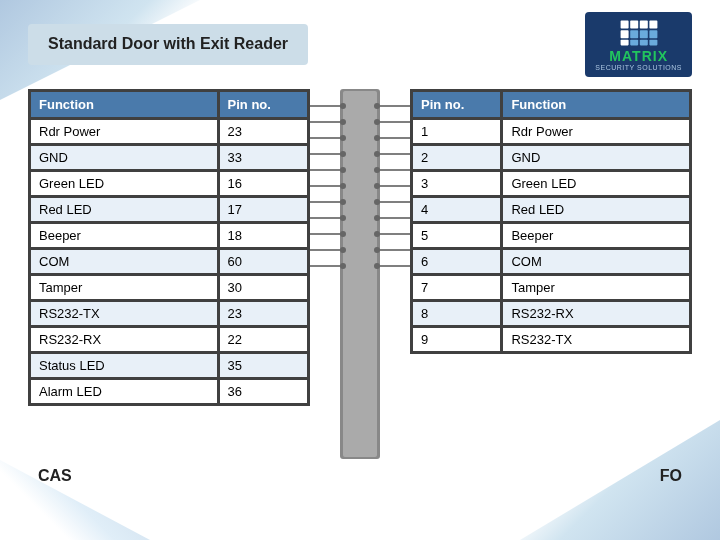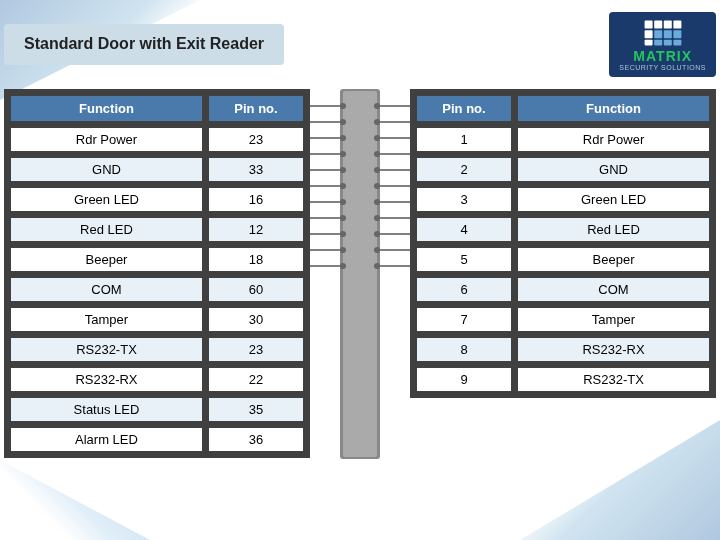--- a/index.html
+++ b/index.html
@@ -37,21 +37,21 @@
       background: linear-gradient(225deg, #c8d8e8 0%, #e0eef8 50%, transparent 70%);
       clip-path: polygon(0 0, 0 100%, 100% 100%);
       z-index: 0;
     }
 
     .page-container {
       position: relative;
       z-index: 1;
       width: 720px;
       height: 540px;
-      padding: 12px 4px;
+      padding: 12px 28px;
     }
 
     
     .header {
       display: flex;
       align-items: center;
       justify-content: space-between;
       margin-bottom: 12px;
     }
 
@@ -107,24 +107,23 @@
       width: 100px;
       position: relative;
     }
 
     table {
       border-collapse: collapse;
       flex: 1;
     }
 
     table td, table th {
-      border: 7px solid #404040;
+      border: 3px solid #404040;
       padding: 4px 8px;
       white-space: nowrap;
-      text-align: center;
     }
 
     
     .left-table {
       width: 270px;
     }
     .left-table thead td {
       background: #4a7aab;
       color: white;
       font-weight: bold;
@@ -229,21 +228,21 @@
           <tr>
             <td>GND</td>
             <td>33</td>
           </tr>
           <tr>
             <td>Green LED</td>
             <td>16</td>
           </tr>
           <tr>
             <td>Red LED</td>
-            <td>12</td>
+            <td>17</td>
           </tr>
           <tr>
             <td>Beeper</td>
             <td>18</td>
           </tr>
           <tr>
             <td>COM</td>
             <td>60</td>
           </tr>
           <tr>
@@ -366,13 +365,17 @@
             <td>RS232-RX</td>
           </tr>
           <tr>
             <td>9</td>
             <td>RS232-TX</td>
           </tr>
         </tbody>
     </table>
   </div>
 
+  <div class="footer-labels">
+    <span class="footer-label">CAS</span>
+    <span class="footer-label">FO</span>
+  </div>
 </div>
 
 </body></html>

